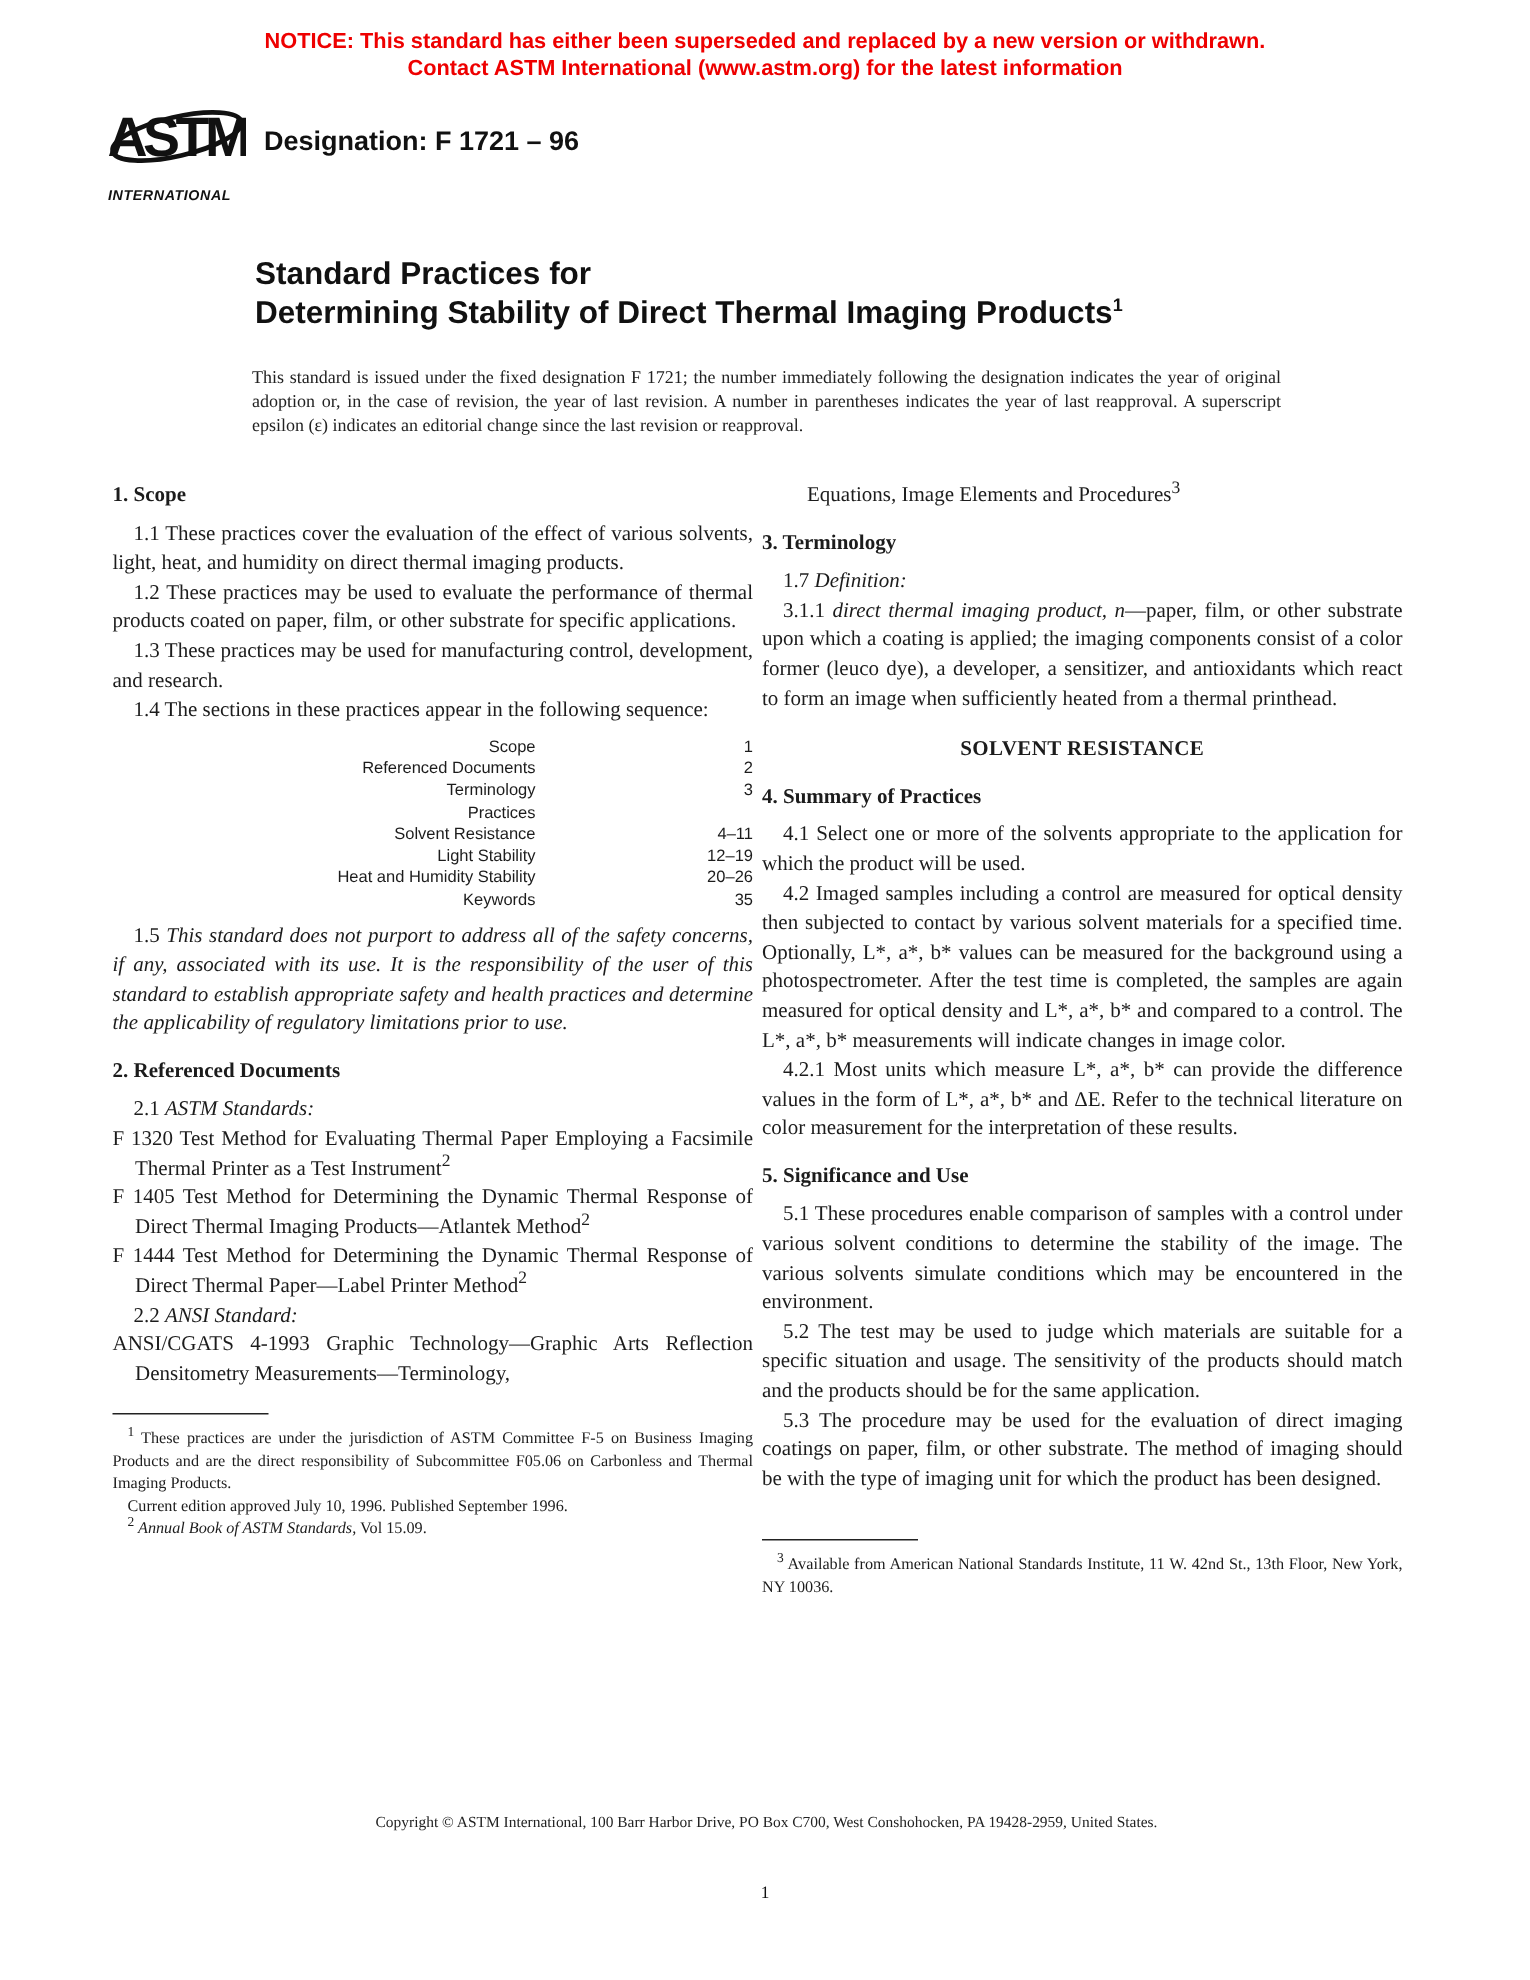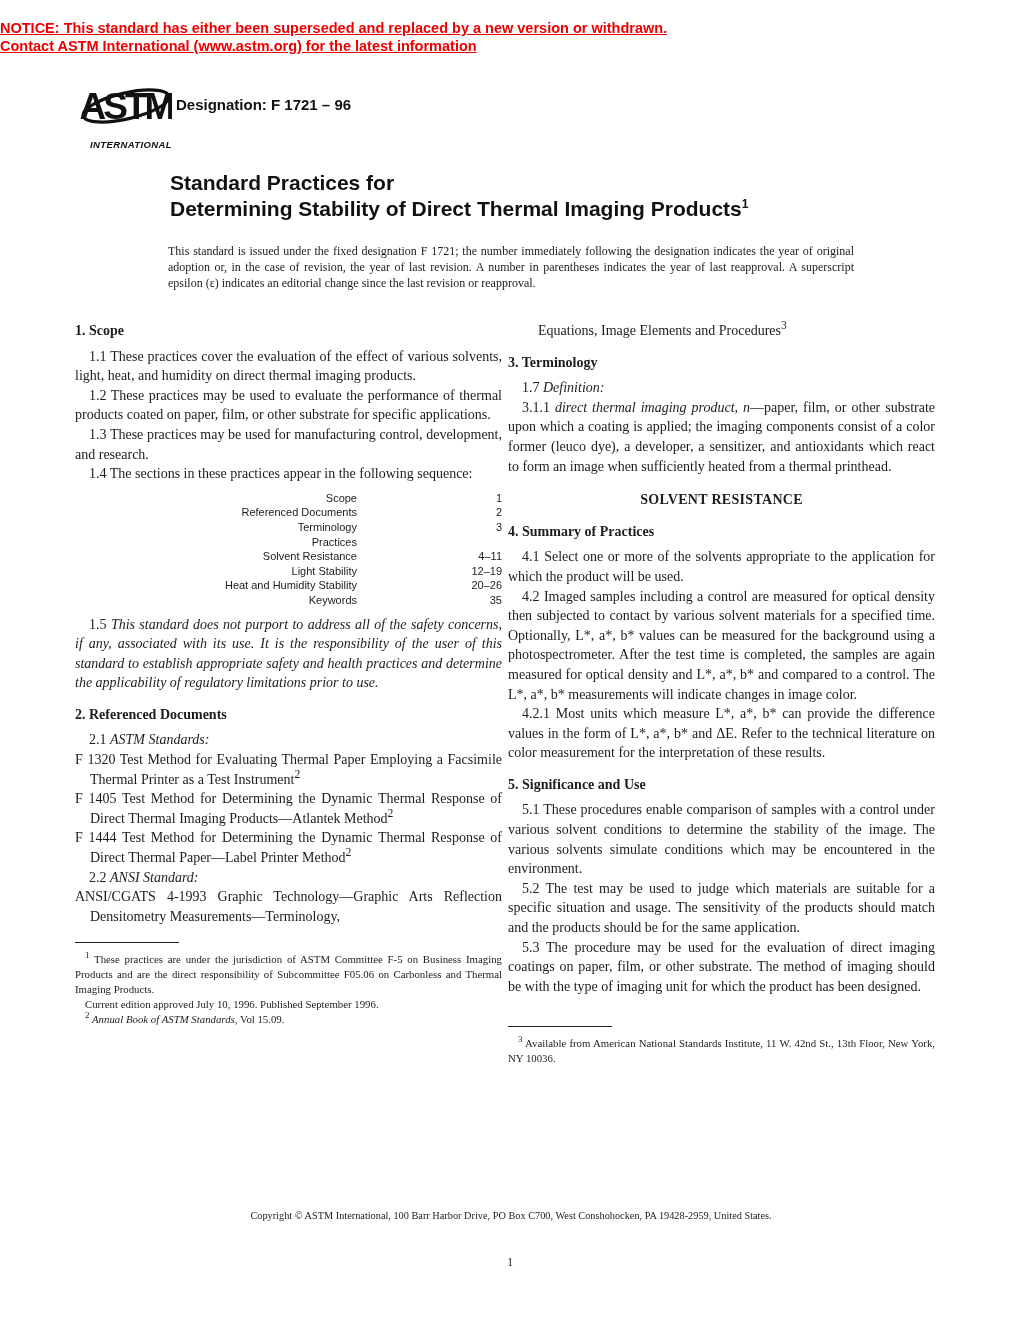--- a/index.html
+++ b/index.html
@@ -7,37 +7,36 @@
     position:relative;
     width:1020px;height:1320px;
     background:#ffffff;
     font-family:"Liberation Serif",serif;
     color:#1c1c1c;
     overflow:hidden;
   }
   
   .notice{
     position:absolute;top:20px;left:0;right:0;
-    text-align:left;
+    text-align:center;
     font-family:"Liberation Sans",sans-serif;
     font-weight:bold;font-size:14.5px;line-height:17.5px;
     color:#ee0000;
-    text-decoration:underline;
-  }
-  
-  .logo{position:absolute;left:72px;top:79px;width:100px;text-align:right;}
+  }
+  
+  .logo{position:absolute;left:72px;top:64px;width:100px;text-align:left;}
   .logo .intl{
     font-family:"Liberation Sans",sans-serif;
     font-style:italic;font-weight:bold;font-size:9.5px;letter-spacing:.4px;
     color:#111;margin-top:-2px;
   }
   .designation{
-    position:absolute;left:176px;top:96px;
-    font-family:"Liberation Sans",sans-serif;
-    font-weight:bold;font-size:15px;color:#111;
+    position:absolute;left:176px;top:84px;
+    font-family:"Liberation Sans",sans-serif;
+    font-weight:bold;font-size:18px;color:#111;
   }
   .title{
     position:absolute;left:170px;top:170px;width:780px;
     font-family:"Liberation Sans",sans-serif;
     font-weight:bold;font-size:21px;line-height:26px;color:#111;
   }
   .title sup{font-size:12px;}
   .issued{
     position:absolute;left:168px;top:243px;width:686px;
     font-size:12px;line-height:16px;text-align:justify;color:#222;

